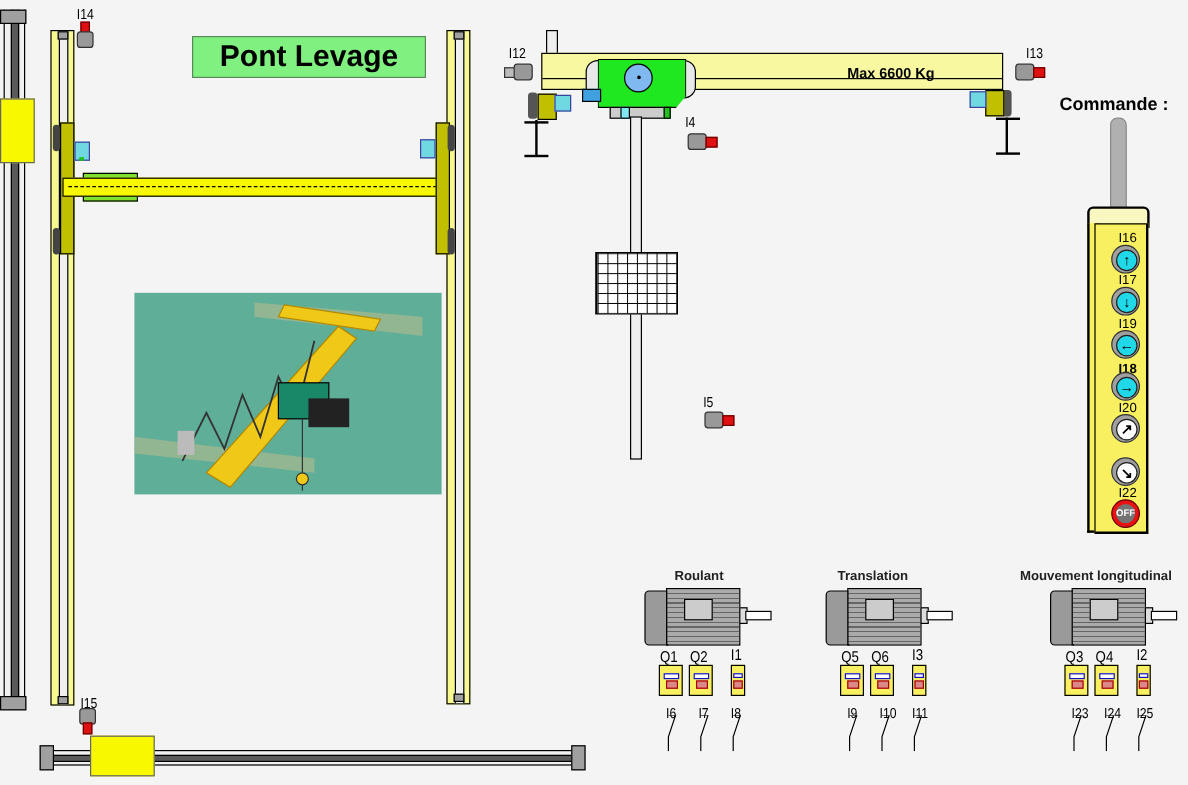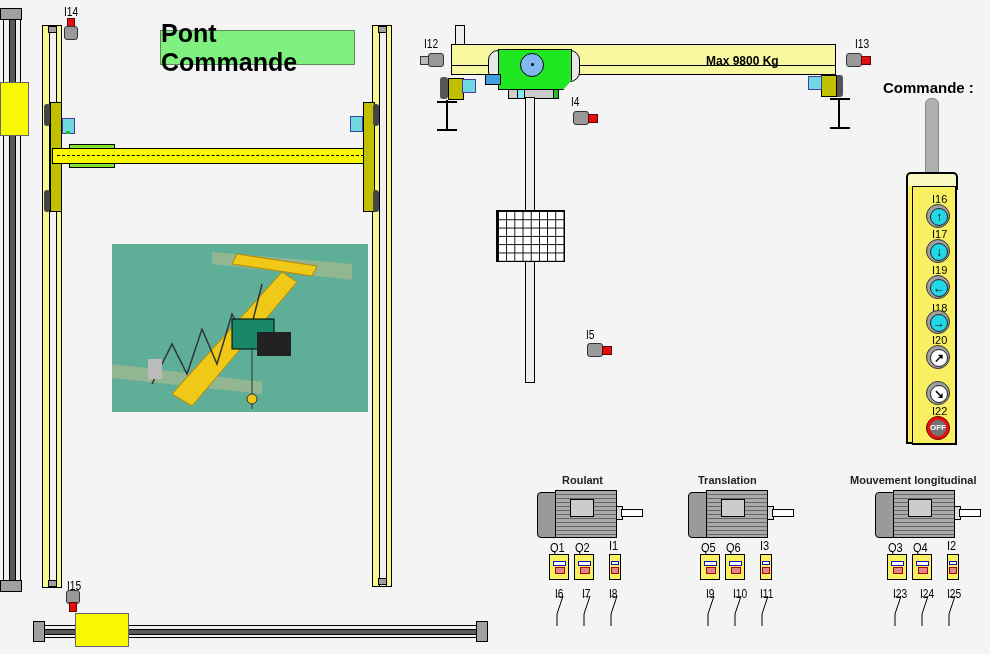--- a/index.html
+++ b/index.html
@@ -52,21 +52,21 @@
 <div class="abs" style="left:66px;top:131px;width:4px;height:3px;background:#20c020;"></div>
 <div class="abs" style="left:69px;top:144px;width:44px;height:22px;background:#80e030;border:1px solid #000;"></div>
 <div class="beam" style="left:52px;top:148px;width:320px;height:14px;">
   <div class="abs" style="left:4px;right:4px;top:6px;border-top:1px dashed #000;"></div>
 </div>
 <div class="abs" style="left:363px;top:102px;width:10px;height:108px;background:#c0c000;border:1px solid #000;"></div>
 <div class="abs" style="left:373px;top:104px;width:6px;height:22px;background:#444;border-radius:3px;"></div>
 <div class="abs" style="left:373px;top:190px;width:6px;height:22px;background:#444;border-radius:3px;"></div>
 <div class="abs" style="left:350px;top:116px;width:11px;height:14px;background:#70d8e0;border:1px solid #4040a0;"></div>
 
-<div class="title-box">Pont Commande</div>
+<div class="title-box">Pont Levage</div>
 
 <span class="lbl" style="left:64px;top:6px;">I14</span>
 <div class="abs" style="left:64px;top:18px;width:14px;height:22px;">
   <div class="abs" style="left:3px;top:0;width:6px;height:8px;background:#e01010;border:1px solid #600;"></div>
   <div class="abs" style="left:0;top:8px;width:12px;height:12px;background:#999;border:1px solid #333;border-radius:3px;"></div>
 </div>
 
 <span class="lbl" style="left:67px;top:580px;">I15</span>
 <div class="abs" style="left:66px;top:590px;width:14px;height:22px;">
   <div class="abs" style="left:0;top:0;width:12px;height:12px;background:#999;border:1px solid #333;border-radius:3px;"></div>
@@ -92,21 +92,21 @@
   <div class="abs" style="left:10px;right:10px;top:2px;height:11px;background:#f0f0f0;border-top:1px solid #000;border-bottom:1px solid #000;"></div>
   <div class="abs" style="left:10px;right:10px;top:6px;height:4px;background:#5a5a5a;border-top:1px solid #000;border-bottom:1px solid #000;"></div>
   <div class="cap" style="left:0;top:-2px;width:10px;height:19px;"></div>
   <div class="cap" style="right:0;top:-2px;width:10px;height:19px;"></div>
 </div>
 <div class="abs" style="left:75px;top:613px;width:52px;height:32px;background:#f8f800;border:1px solid #666;"></div>
 
 <div class="abs" style="left:455px;top:25px;width:8px;height:20px;background:#eee;border:1px solid #000;"></div>
 <div class="abs" style="left:451px;top:44px;width:383px;height:29px;background:#f8f8a0;border:1px solid #000;">
   <div class="abs" style="left:0;right:0;top:20px;border-top:1px solid #000;"></div>
-  <span style="position:absolute;left:254px;top:9px;font-weight:bold;font-size:12px;">Max 9800 Kg</span>
+  <span style="position:absolute;left:254px;top:9px;font-weight:bold;font-size:12px;">Max 6600 Kg</span>
 </div>
 
 <div class="abs" style="left:488px;top:50px;width:20px;height:30px;background:#e8e8e8;border:1px solid #000;border-radius:10px 0 0 10px;"></div>
 <div class="abs" style="left:558px;top:50px;width:20px;height:30px;background:#e8e8e8;border:1px solid #000;border-radius:0 10px 10px 0;"></div>
 <div class="abs" style="left:498px;top:49px;width:72px;height:39px;background:#20e820;border:1px solid #000;clip-path:polygon(0 0,100% 0,100% 75%,88% 100%,0 100%);"></div>
 <div class="abs" style="left:520px;top:53px;width:22px;height:22px;border-radius:50%;background:#80b8f0;border:1px solid #000;"></div>
 <div class="abs" style="left:531px;top:63px;width:3px;height:3px;border-radius:50%;background:#000;"></div>
 <div class="abs" style="left:508px;top:89px;width:48px;height:8px;background:#ccc;border:1px solid #000;"></div>
 <div class="abs" style="left:517px;top:89px;width:6px;height:8px;background:#80e8f0;border:1px solid #000;"></div>
 <div class="abs" style="left:553px;top:89px;width:4px;height:8px;background:#20c020;border:1px solid #000;"></div>
@@ -162,21 +162,21 @@
       <div class="face" style="background: rgb(32, 216, 232);">↑</div>
     </div>
     <span class="pendant-lbl" style="top: 35.3px;">I17</span>
     <div class="pbtn" style="top: 45.3px;">
       <div class="face" style="background: rgb(32, 216, 232);">↓</div>
     </div>
     <span class="pendant-lbl" style="top: 70.6px; text-align: right;">I19</span>
     <div class="pbtn" style="top: 80.6px;">
       <div class="face" style="background: rgb(32, 216, 232);">←</div>
     </div>
-    <span class="pendant-lbl" style="top: 109px;">I18</span>
+    <span class="pendant-lbl" style="top: 109px; font-weight: bold;">I18</span>
     <div class="pbtn" style="top: 115.9px;">
       <div class="face" style="background: rgb(32, 216, 232);">→</div>
     </div>
     <span class="pendant-lbl" style="top: 141.2px;">I20</span>
     <div class="pbtn" style="top: 151.2px;">
       <div class="face" style="background: rgb(255, 255, 255);">↗</div>
     </div>
     <span class="pendant-lbl" style="top: 189px;">I21</span>
     <div class="pbtn" style="top: 186.5px;">
       <div class="face" style="background: rgb(255, 255, 255);">↘</div>

